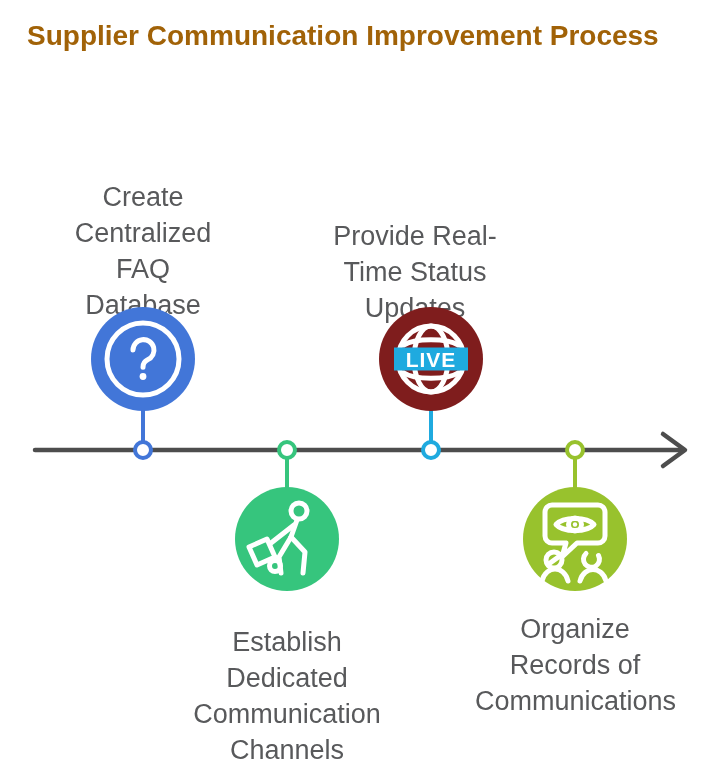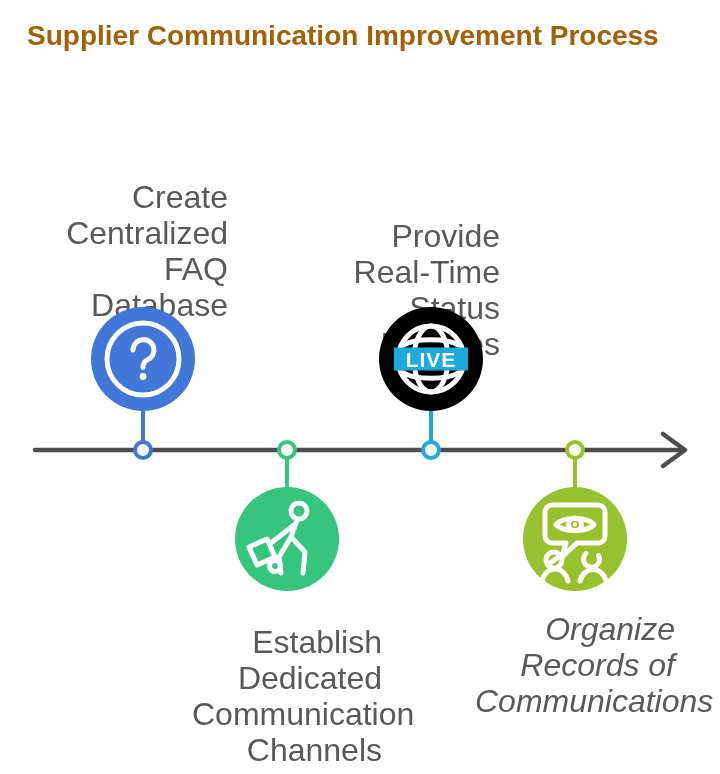--- a/index.html
+++ b/index.html
@@ -34,22 +34,22 @@
   }
   .axis line, .axis polyline {
     fill: none;
     stroke-width: 4.5;
     stroke-linecap: round;
     stroke-linejoin: round;
   }
 
   .label {
     position: absolute;
-    text-align: right;
-    font-size: 32px;
+    text-align: center;
+    font-size: 27px;
     line-height: 36px;
     font-weight: 400;
   }
   .s1 .label { left: 58px;  top: 179px; width: 170px; }
   .s3 .label { left: 330px; top: 179px; width: 170px; margin-top: 39px; }
   .s2 .label { left: 192px; top: 624px; width: 190px; }
   .s4 .label { left: 475px; top: 611px; width: 200px; }
 
   .stem {
     position: absolute;
@@ -145,35 +145,35 @@
         <polygon points="12,58 30,50 38,68 20,76"></polygon>
         <circle cx="38" cy="77" r="5.5"></circle>
       </svg>
     </div>
     <div class="dot" style="border-color: rgb(54, 197, 125);"></div>
   </div>
 
   <div class="step s3">
     <div class="label" style="color: rgb(88, 89, 91);">Provide Real-Time Status Updates</div>
     <div class="stem" style="background: rgb(31, 170, 223);"></div>
-    <div class="bubble" style="background: #000000; color: rgb(31, 170, 223);">
+    <div class="bubble" style="background: #7f1d1d; color: rgb(31, 170, 223);">
       <svg width="100" height="100" viewBox="0 0 100 100">
         <circle cx="50" cy="50" r="33"></circle>
         <ellipse cx="50" cy="50" rx="17" ry="33"></ellipse>
         <path d="M 23 36 C 33 29 67 29 77 36"></path>
         <path d="M 23 64 C 33 71 67 71 77 64"></path>
         <rect class="band" x="13" y="38.5" width="74" height="23"></rect>
         <text class="band-text" x="50" y="57.5" text-anchor="middle">LIVE</text>
       </svg>
     </div>
     <div class="dot" style="border-color: rgb(31, 170, 223);"></div>
   </div>
 
   <div class="step s4">
-    <div class="label" style="color: rgb(88, 89, 91); font-style: italic;">Organize Records of Communications</div>
+    <div class="label" style="color: rgb(88, 89, 91);">Organize Records of Communications</div>
     <div class="stem" style="background: rgb(152, 194, 45);"></div>
     <div class="bubble" style="background: rgb(152, 194, 45); color: rgb(152, 194, 45);">
       <svg width="100" height="100" viewBox="0 0 100 100">
         <path d="M 27 16 h 46 a 7 7 0 0 1 7 7 v 24 a 7 7 0 0 1 -7 7 H 52 L 37 68 l 4 -14 H 27 a 7 7 0 0 1 -7 -7 V 23 a 7 7 0 0 1 7 -7 Z"></path>
         <path d="M 31 35.5 C 38 27.5 62 27.5 69 35.5 C 62 43.5 38 43.5 31 35.5 Z"></path>
         <circle cx="50" cy="35.5" r="6.5"></circle>
         <circle class="filled" cx="50" cy="35.5" r="2.2"></circle>
         <circle cx="29" cy="71" r="8"></circle>
         <path d="M 23 75.5 L 35.5 66.5"></path>
         <path d="M 17 92 C 19 83.5 25 80 30 80 C 35 80 41 83.5 43 92"></path>

